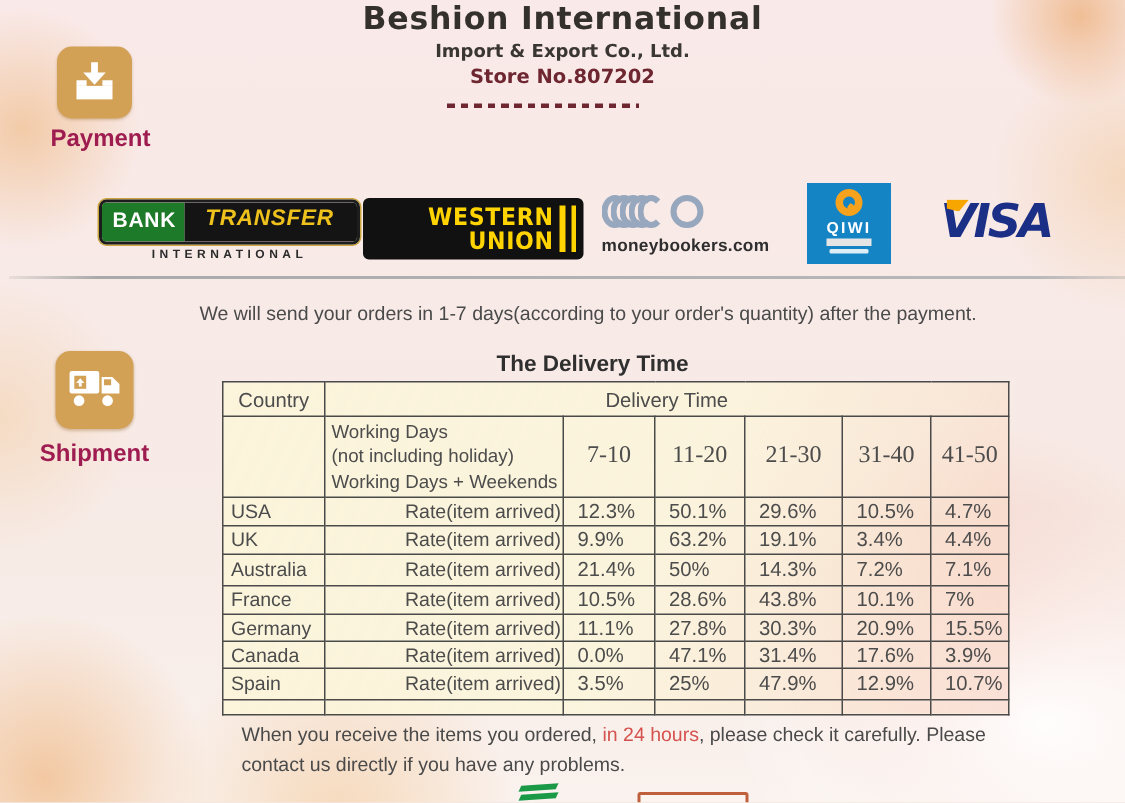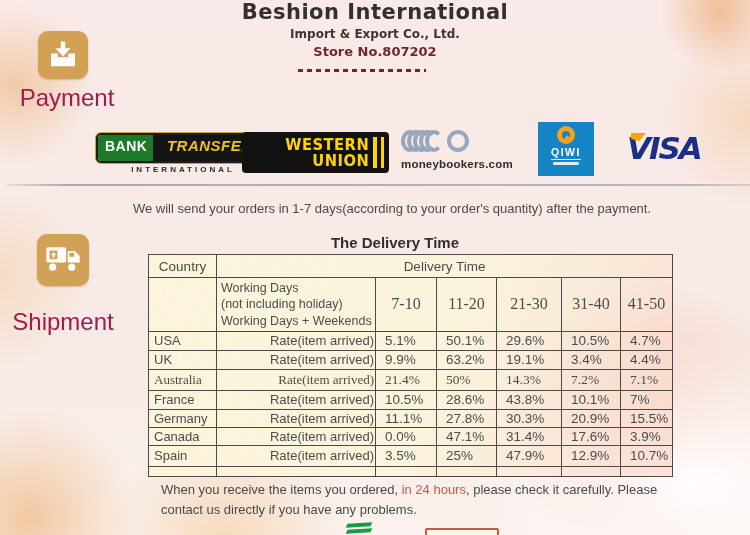--- a/index.html
+++ b/index.html
@@ -23,48 +23,48 @@
   
   .hdr{left:0; top:7; width:750px; text-align:center; color:#35312e;}
   .hdr .title{font-family:"DejaVu Sans",sans-serif; font-weight:bold; font-size:21px; letter-spacing:.5px; color:#34302c;}
   .hdr .subtitle{font-family:"DejaVu Sans",sans-serif; font-weight:bold; font-size:12px; margin-top:3px; color:#3a3632;}
   .hdr .store{font-family:"DejaVu Sans",sans-serif; font-weight:bold; font-size:13px; margin-top:3px; color:#6e2731;}
   .dashline{left:298px; top:69px; width:128px; height:3px;
     background:repeating-linear-gradient(90deg,#6e2731 0 5px, transparent 5px 9px);}
 
   
   .sec-icon{width:50px; height:48px; background:#d2a156; border-radius:10px; display:flex; align-items:center; justify-content:center; box-shadow:0 1px 2px rgba(150,100,40,.35);}
-  .sec-label{font-size:24px; font-weight:normal; color:#9e1c50; text-align:center; width:110px; font-family:"Liberation Sans",sans-serif;}
+  .sec-label{font-size:16px; font-weight:bold; color:#9e1c50; text-align:center; width:110px; font-family:"Liberation Sans",sans-serif;}
 
   
   .bodytext{font-size:13px; color:#4a4a4a;}
   .center{text-align:center;}
 
   
-  .bt-wrap{left:66px; top:133px; width:174px;margin-left:30px;}
+  .bt-wrap{left:66px; top:133px; width:174px;}
   .bt-row{display:flex; border:2px solid #1d1d1d; border-radius:5px; overflow:hidden; height:26px; box-shadow:0 0 0 1px #caa43c;}
   .bt-bank{background:#1d7a28; color:#fff; font-weight:bold; font-size:14px; padding:3px 6px 0 7px; letter-spacing:.5px;}
   .bt-transfer{background:#141414; color:#eec11d; font-weight:bold; font-style:italic; font-size:15px; padding:2px 9px 0 7px; letter-spacing:.5px; flex:1; text-align:center;}
   .bt-sub{font-size:8px; font-weight:bold; letter-spacing:3px; color:#2b2b2b; text-align:center; margin-top:2px;}
 
   .wu-box{left:242px; top:132px; width:147px; height:41px; background:#111; border-radius:4px; display:flex; align-items:center; justify-content:flex-end; padding-right:5px; box-sizing:border-box;}
   .wu-text{color:#ffd400; font-family:"DejaVu Sans",sans-serif; font-weight:bold; font-size:16px; line-height:.95; text-align:right; letter-spacing:.5px; transform:scaleX(.92); transform-origin:right;}
   .wu-bar{background:#ffd400; width:4px; height:31px; margin-left:4px;}
   .wu-bar.thin{width:3px;}
 
   .mb-wrap{left:401px; top:127px; width:112px;}
   .mb-arcs{display:flex; align-items:center; height:28px;}
   .mb-arc{width:18px; height:22px; border:4px solid #97a7bd; border-radius:50%; border-right-color:transparent; margin-right:-12px; box-sizing:border-box;}
   .mb-ring{width:22px; height:22px; border:4px solid #97a7bd; border-radius:50%; margin-left:16px; box-sizing:border-box;}
   .mb-text{font-size:11.5px; font-weight:bold; color:#2e2e2e; margin-top:3px; letter-spacing:.2px;}
 
   .qiwi-box{left:538px; top:122px; width:56px; height:54px; background:#1584c4; display:flex; flex-direction:column; align-items:center; padding-top:4px; box-sizing:border-box;}
   .q-ring{width:18px; height:18px; border:5px solid #f6a21d; border-radius:50%; position:relative; box-sizing:border-box;}
   .q-tail{position:absolute; right:-2px; bottom:-2px; width:7px; height:4px; background:#f6a21d; transform:rotate(40deg); border-radius:1px;}
-  .qiwi-word{color:#fff; font-weight:bold; font-size:10.5px; letter-spacing:1.5px; margin-top:2px; border-bottom:1px solid #e5e5e5; padding-bottom:1px;}
+  .qiwi-word{color:#fff; font-weight:bold; font-size:10.5px; letter-spacing:1.5px; margin-top:2px; border-bottom:5px solid #e5e5e5; padding-bottom:1px;}
   .qiwi-tag{width:26px; height:3px; background:rgba(255,255,255,.85); border-radius:1px; margin-top:2px;}
 
   .visa-wrap{left:627px; top:131px; width:100px; height:36px;}
   .visa-text{font-family:"DejaVu Sans",sans-serif; font-weight:bold; font-style:italic; font-size:31px; color:#1b2f87; letter-spacing:-2px; line-height:34px;}
   .visa-flag{position:absolute; left:4px; top:2px; width:15px; height:8px; background:#f7a600; clip-path:polygon(0 0,100% 0,55% 100%,0 75%);}
 
   
   .divider{left:6px; top:184px; width:744px; height:2px;
     background:linear-gradient(90deg, rgba(150,150,150,.15), #aaa 8%, #b8b8b8 92%, rgba(150,150,150,.3));}
 
@@ -162,21 +162,21 @@
     <svg width="38" height="34" viewBox="0 0 48 42">
       <rect x="3" y="5" width="25" height="19" rx="2" fill="#fff"></rect>
       <rect x="7" y="9" width="10" height="11" fill="#d2a156"></rect>
       <polygon points="12,11 15.5,15 13.2,15 13.2,18 10.8,18 10.8,15 8.5,15" fill="#fff"></polygon>
       <path d="M30 10 h9 l6 6 v8 h-15 z" fill="#fff"></path>
       <rect x="32" y="12" width="6" height="5" fill="#d2a156"></rect>
       <circle cx="11" cy="30" r="4.5" fill="#fff"></circle>
       <circle cx="35" cy="30" r="4.5" fill="#fff"></circle>
     </svg>
   </div>
-  <div class="abs sec-label" style="left:8px; top:308px;">Shipment</div>
+  <div class="abs sec-label" style="left:8px; top:294px;">Shipment</div>
 
   <div class="abs tbl-title center" style="left:120px; top:234px; width:550px;">The Delivery Time</div>
 
   <table class="delivery abs" style="left:148px; top:254px;">
     <colgroup>
       <col style="width:68px">
         <col style="width:159px">
         <col style="width:61px">
         <col style="width:60px">
         <col style="width:65px">
@@ -197,36 +197,36 @@
       </td>
       <td class="rng">7-10</td>
       <td class="rng">11-20</td>
       <td class="rng">21-30</td>
       <td class="rng">31-40</td>
       <td class="rng">41-50</td>
     </tr>
     <tr style="height:19px;">
       <td class="country">USA</td>
       <td class="rate-lbl">Rate(item arrived)</td>
-      <td class="val">5.1%</td>
+      <td class="val">12.3%</td>
       <td class="val">50.1%</td>
       <td class="val">29.6%</td>
       <td class="val">10.5%</td>
       <td class="val">4.7%</td>
     </tr>
     <tr style="height:19px;">
       <td class="country">UK</td>
       <td class="rate-lbl">Rate(item arrived)</td>
       <td class="val">9.9%</td>
       <td class="val">63.2%</td>
       <td class="val">19.1%</td>
       <td class="val">3.4%</td>
       <td class="val">4.4%</td>
     </tr>
-    <tr style="height:21px;font-family:Liberation Serif, serif;">
+    <tr style="height:21px;">
       <td class="country">Australia</td>
       <td class="rate-lbl">Rate(item arrived)</td>
       <td class="val">21.4%</td>
       <td class="val">50%</td>
       <td class="val">14.3%</td>
       <td class="val">7.2%</td>
       <td class="val">7.1%</td>
     </tr>
     <tr style="height:19px;">
       <td class="country">France</td>

